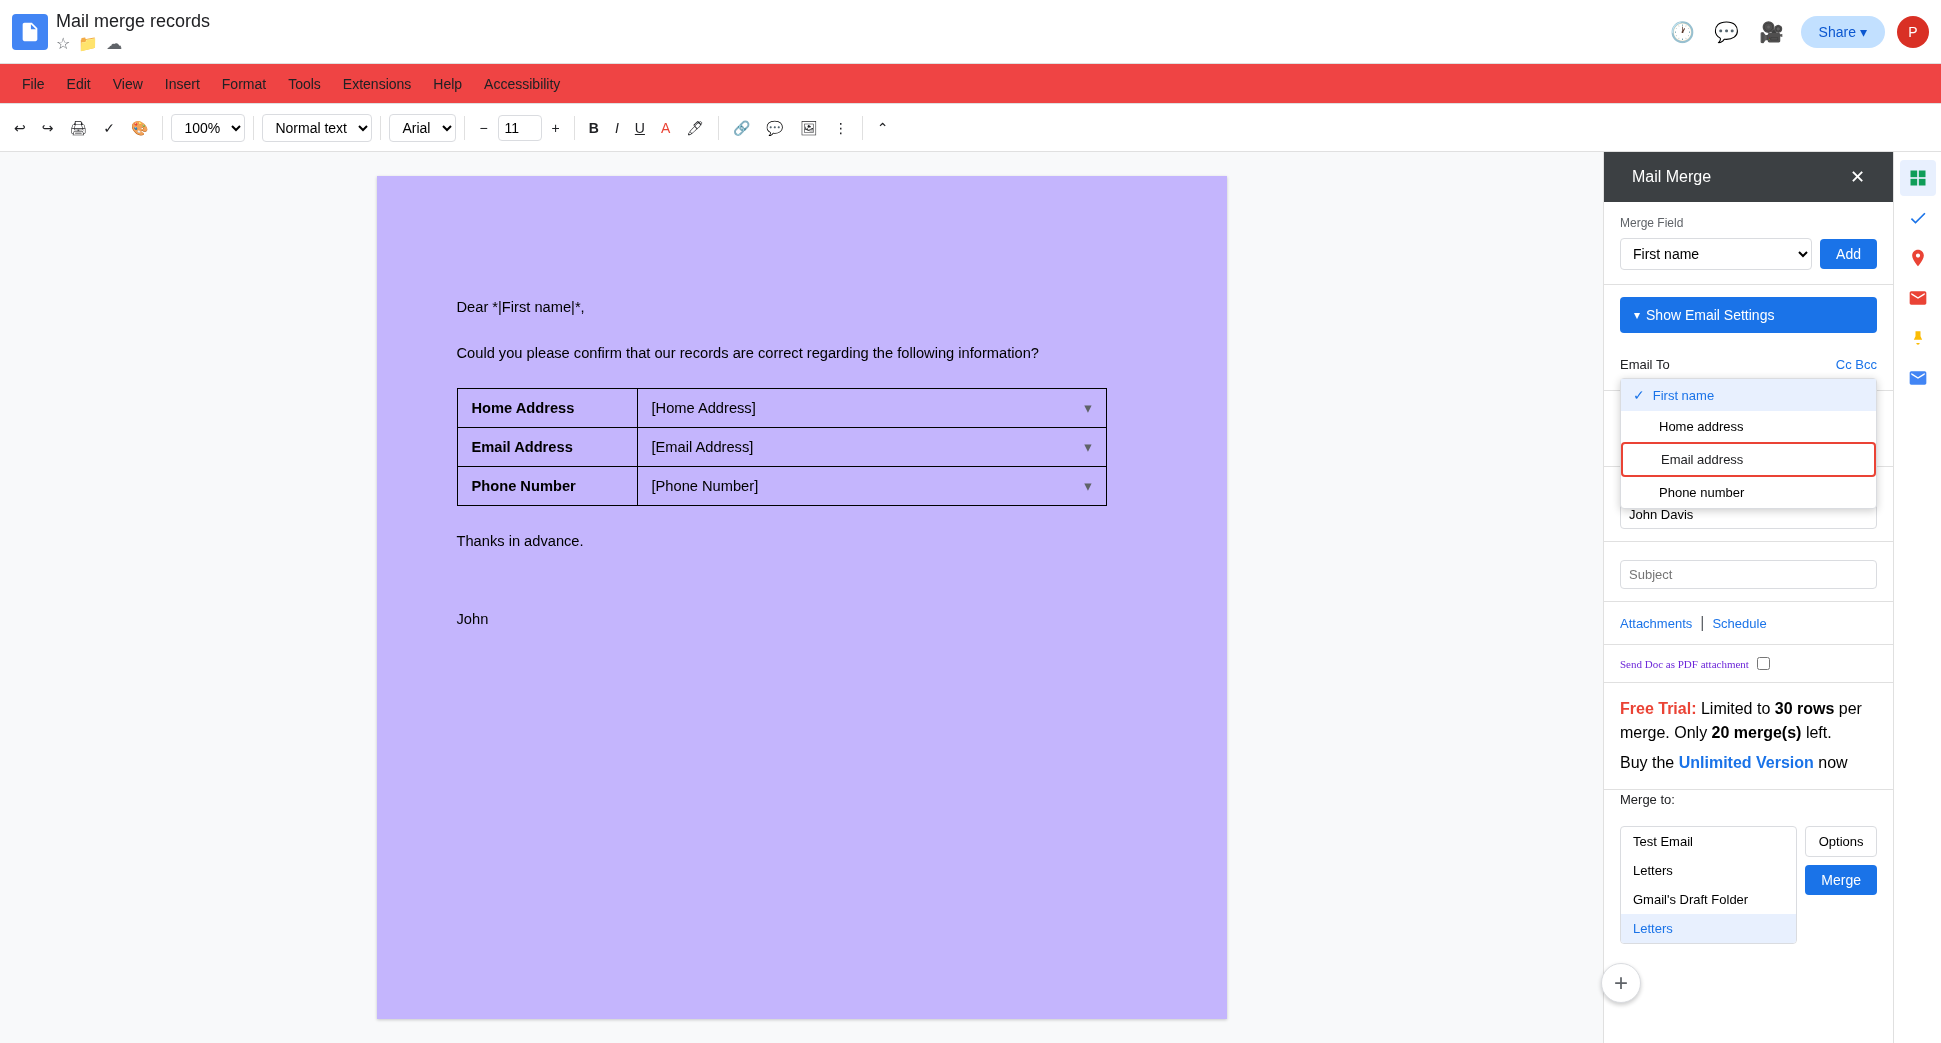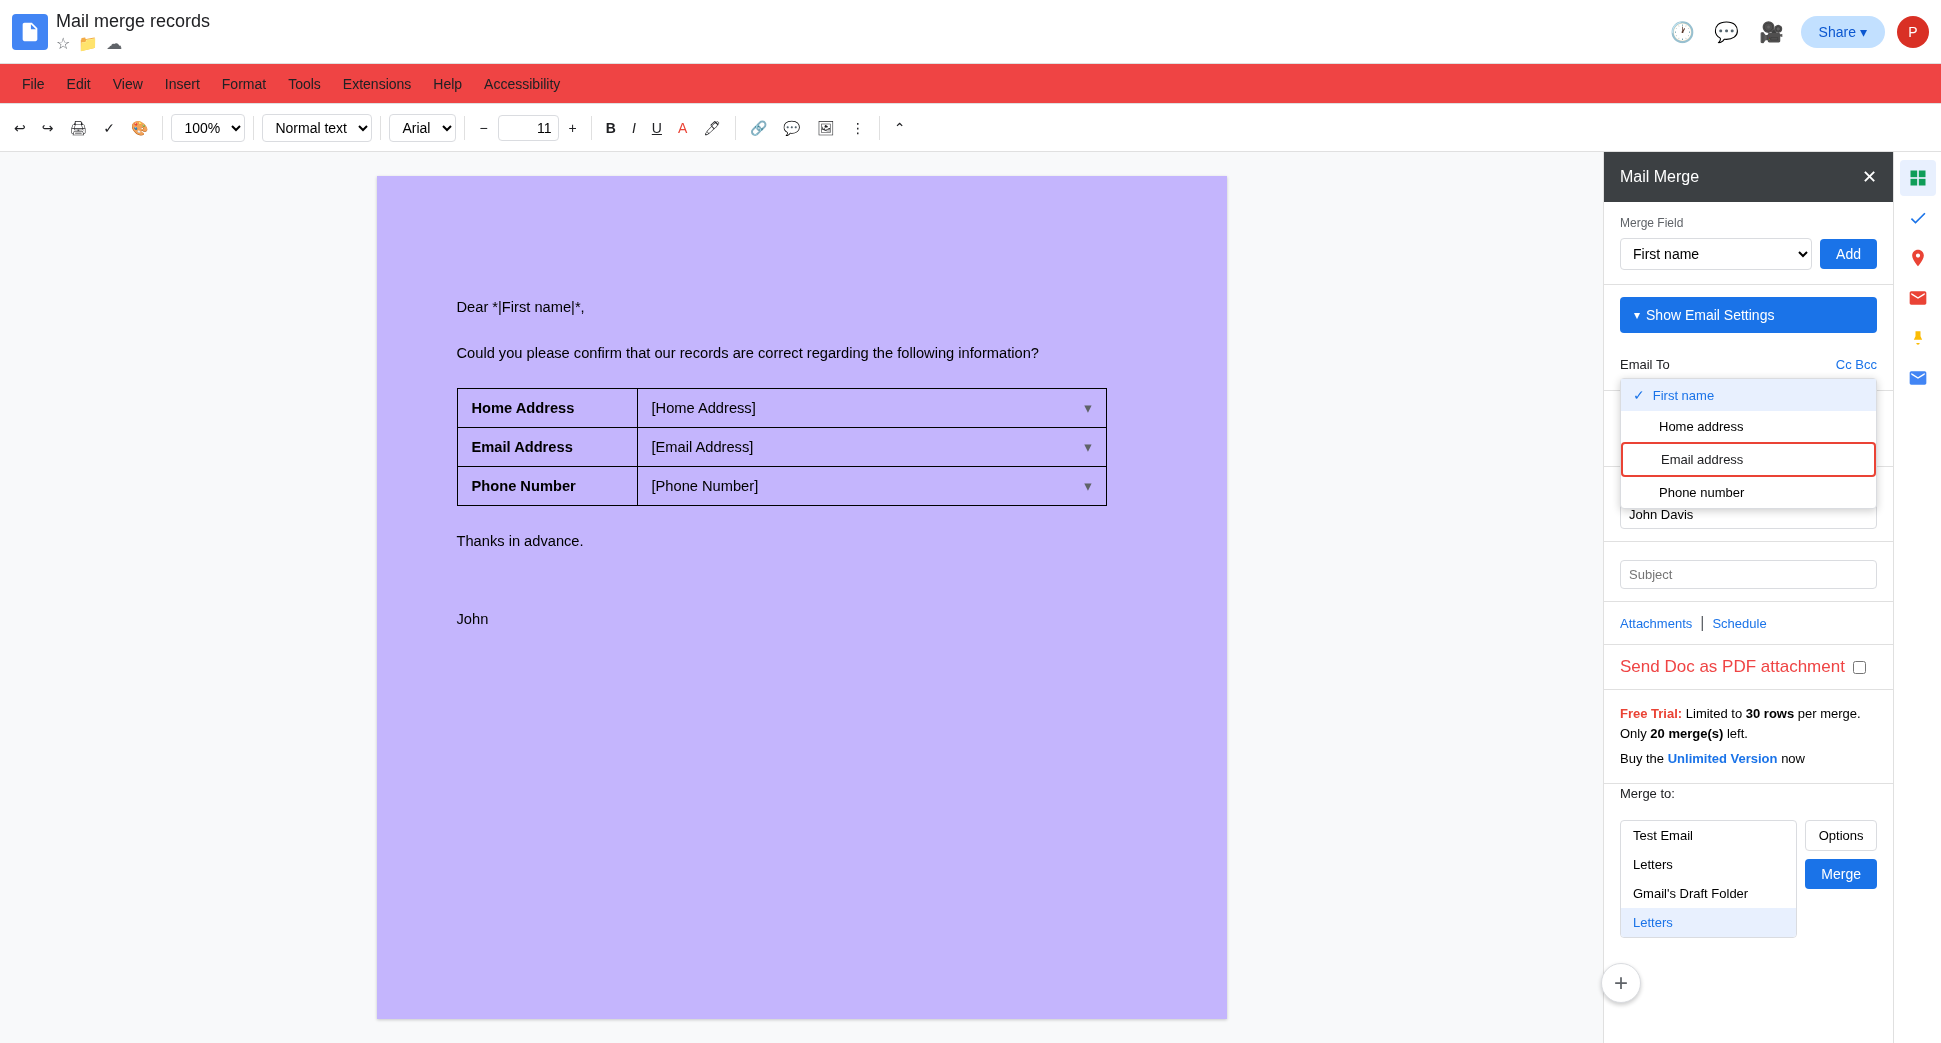--- a/index.html
+++ b/index.html
@@ -19,42 +19,42 @@
 
     
     .menu-bar { background: #ef4444; border-bottom: 1px solid #e0e0e0; padding: 0 12px; display: flex; align-items: center; height: 40px; gap: 2px; }
     .menu-item { padding: 4px 10px; font-size: 14px; color: #202124; cursor: pointer; border-radius: 4px; }
 
     
     .toolbar { background: #fff; border-bottom: 1px solid #e0e0e0; padding: 4px 8px; display: flex; align-items: center; gap: 4px; height: 48px; }
     .toolbar-btn { background: none; border: none; cursor: pointer; color: #202124; font-size: 14px; padding: 4px 6px; border-radius: 4px; display: flex; align-items: center; gap: 2px; }
     .toolbar-separator { width: 1px; height: 24px; background: #e0e0e0; margin: 0 4px; }
     .toolbar-select { border: 1px solid #dadce0; border-radius: 4px; padding: 4px 8px; font-size: 14px; cursor: pointer; background: #fff; }
-    .toolbar-number { border: 1px solid #dadce0; border-radius: 4px; padding: 4px 6px; font-size: 14px; width: 61px; text-align: right; background: #fff; }
+    .toolbar-number { border: 1px solid #dadce0; border-radius: 4px; padding: 4px 6px; font-size: 14px; width: 44px; text-align: left; background: #fff; }
     .bold-btn { font-weight: bold; }
     .italic-btn { font-style: italic; }
 
     
     .main-area { display: flex; flex: 1; overflow: hidden; }
 
     
     .doc-area { flex: 1; background: #f8f9fa; overflow-y: auto; padding: 24px; display: flex; justify-content: center; }
     .doc-paper { background: #c4b5fd; width: 850px; min-height: 780px; padding: 80px 80px; box-shadow: 0 1px 3px rgba(0,0,0,0.2); font-size: 11pt; line-height: 1.5; color: #000; }
     .doc-content { margin-top: 40px; }
     .doc-greeting { margin-bottom: 24px; }
     .doc-para { margin-bottom: 24px; }
     .doc-table { border-collapse: collapse; margin-bottom: 24px; width: 100%; max-width: 650px; }
     .doc-table td { border: 1.5px solid #000; padding: 8px 14px; }
     .doc-table td:first-child { font-weight: bold; width: 180px; }
     .doc-closing { margin-bottom: 8px; }
     .doc-sign { margin-top: 4px; }
 
     
     .right-panel { width: 290px; background: #fff; border-left: 1px solid #e0e0e0; display: flex; flex-direction: column; overflow-y: auto; }
-    .panel-header { background: #3c4043; color: #fff; padding: 14px 16px; display: flex; align-items: center; justify-content: space-between; flex-shrink: 0; }
+    .panel-header { background: #3c4043; color: #fff; padding: 14px 28px; display: flex; align-items: center; justify-content: space-between; flex-shrink: 0; }
     .panel-title { font-size: 16px; font-weight: 500; }
     .close-btn { background: none; border: none; color: #fff; cursor: pointer; font-size: 18px; }
 
     
     .section { padding: 14px 16px; border-bottom: 1px solid #e0e0e0; }
     .section-label { font-size: 12px; color: #5f6368; margin-bottom: 8px; }
     .merge-field-row { display: flex; align-items: center; gap: 8px; }
     .merge-field-select { flex: 1; border: 1px solid #dadce0; border-radius: 4px; padding: 6px 8px; font-size: 14px; background: #fff; cursor: pointer; }
     .add-btn { background: #1a73e8; color: #fff; border: none; border-radius: 4px; padding: 7px 16px; font-size: 14px; cursor: pointer; font-weight: 500; }
 
@@ -85,26 +85,26 @@
     .reply-to { font-size: 13px; color: #1a73e8; cursor: pointer; }
     .from-input { width: 100%; border: 1px solid #dadce0; border-radius: 4px; padding: 6px 8px; font-size: 13px; }
 
     
     .attach-section { padding: 12px 16px; border-bottom: 1px solid #e0e0e0; display: flex; align-items: center; gap: 8px; }
     .attach-link { color: #1a73e8; font-size: 13px; cursor: pointer; text-decoration: none; }
     .attach-separator { color: #5f6368; }
 
     
     .pdf-section { padding: 12px 16px; border-bottom: 1px solid #e0e0e0; display: flex; align-items: center; gap: 8px; }
-    .pdf-label { font-size: 17px; color: #ef4444; }
+    .pdf-label { font-size: 11px; color: #6d28d9; font-family: Liberation Serif, serif; }
     .pdf-checkbox { cursor: pointer; }
 
     
     .trial-section { padding: 14px 16px; border-bottom: 1px solid #e0e0e0; }
-    .trial-text { font-size: 13px; line-height: 1.5; }
+    .trial-text { font-size: 16px; line-height: 1.5; }
     .trial-free { color: #ea4335; font-weight: bold; }
     .trial-bold { font-weight: bold; }
     .trial-link { color: #1a73e8; cursor: pointer; text-decoration: none; font-weight: bold; }
 
     
     .merge-to-section { padding: 14px 16px; display: flex; gap: 8px; }
     .merge-list { border: 1px solid #dadce0; border-radius: 4px; flex: 1; overflow: hidden; }
     .merge-list-item { padding: 7px 12px; font-size: 13px; cursor: pointer; }
     .merge-list-item.active { background: #e8f0fe; color: #1a73e8; }
     .merge-buttons { display: flex; flex-direction: column; gap: 8px; }

